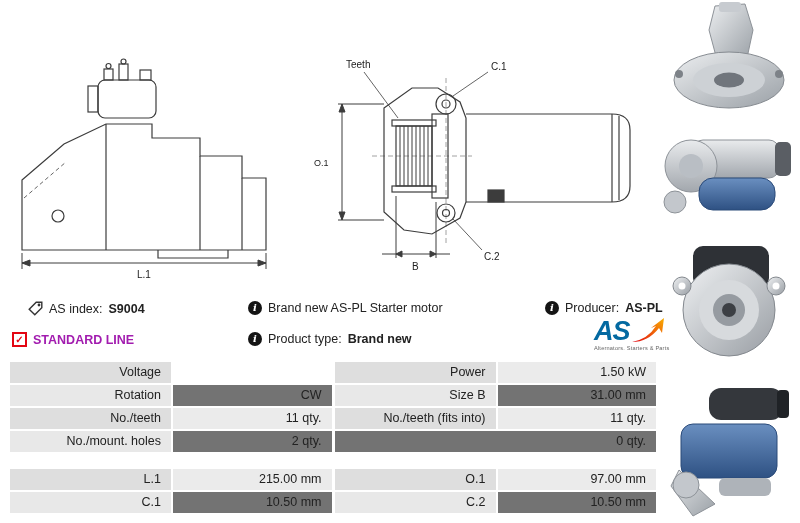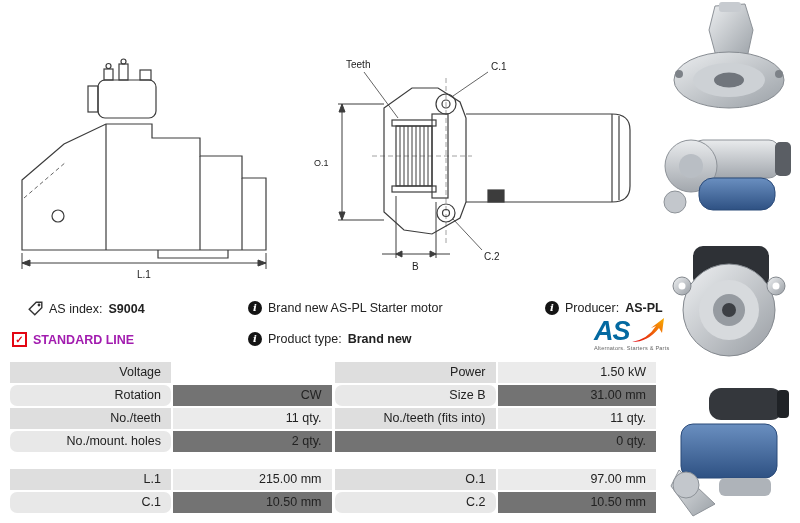--- a/index.html
+++ b/index.html
@@ -28,21 +28,21 @@
   .spec{position:absolute;left:10px;top:362px;width:646px;display:flex;gap:3px;}
   .spec-col{flex:1;display:flex;flex-direction:column;height:153px;}
   .grp-bottom{margin-top:auto;}
   .spec-row{display:flex;gap:2px;margin-bottom:2px;}
   .spec-label,.spec-value{display:flex;align-items:center;justify-content:flex-end;text-align:right;
     font-size:12.5px;line-height:15px;padding:3px 10px 3px 3px;color:#222;}
   .spec-label{width:148px;flex:none;}
   .spec-value{flex:1;}
   .spec-row.dark .spec-label{background:#dedede;}
   .spec-row.dark .spec-value{background:#ebebeb;}
-  .spec-row.light .spec-label{background:#e8e8e8;border-radius:7px;}
+  .spec-row.light .spec-label{background:#e8e8e8;}
   .spec-row.light .spec-value{background:#737373;}
 </style>
 </head>
 <body>
 
 <div class="page">
 
   <svg class="drawing" style="left:12px;top:58px" width="300" height="222" viewBox="0 0 300 222">
     <g fill="none" stroke="#3c3c3c" stroke-width="1.2">
       <rect x="86" y="22" width="58" height="38" rx="7"></rect>

